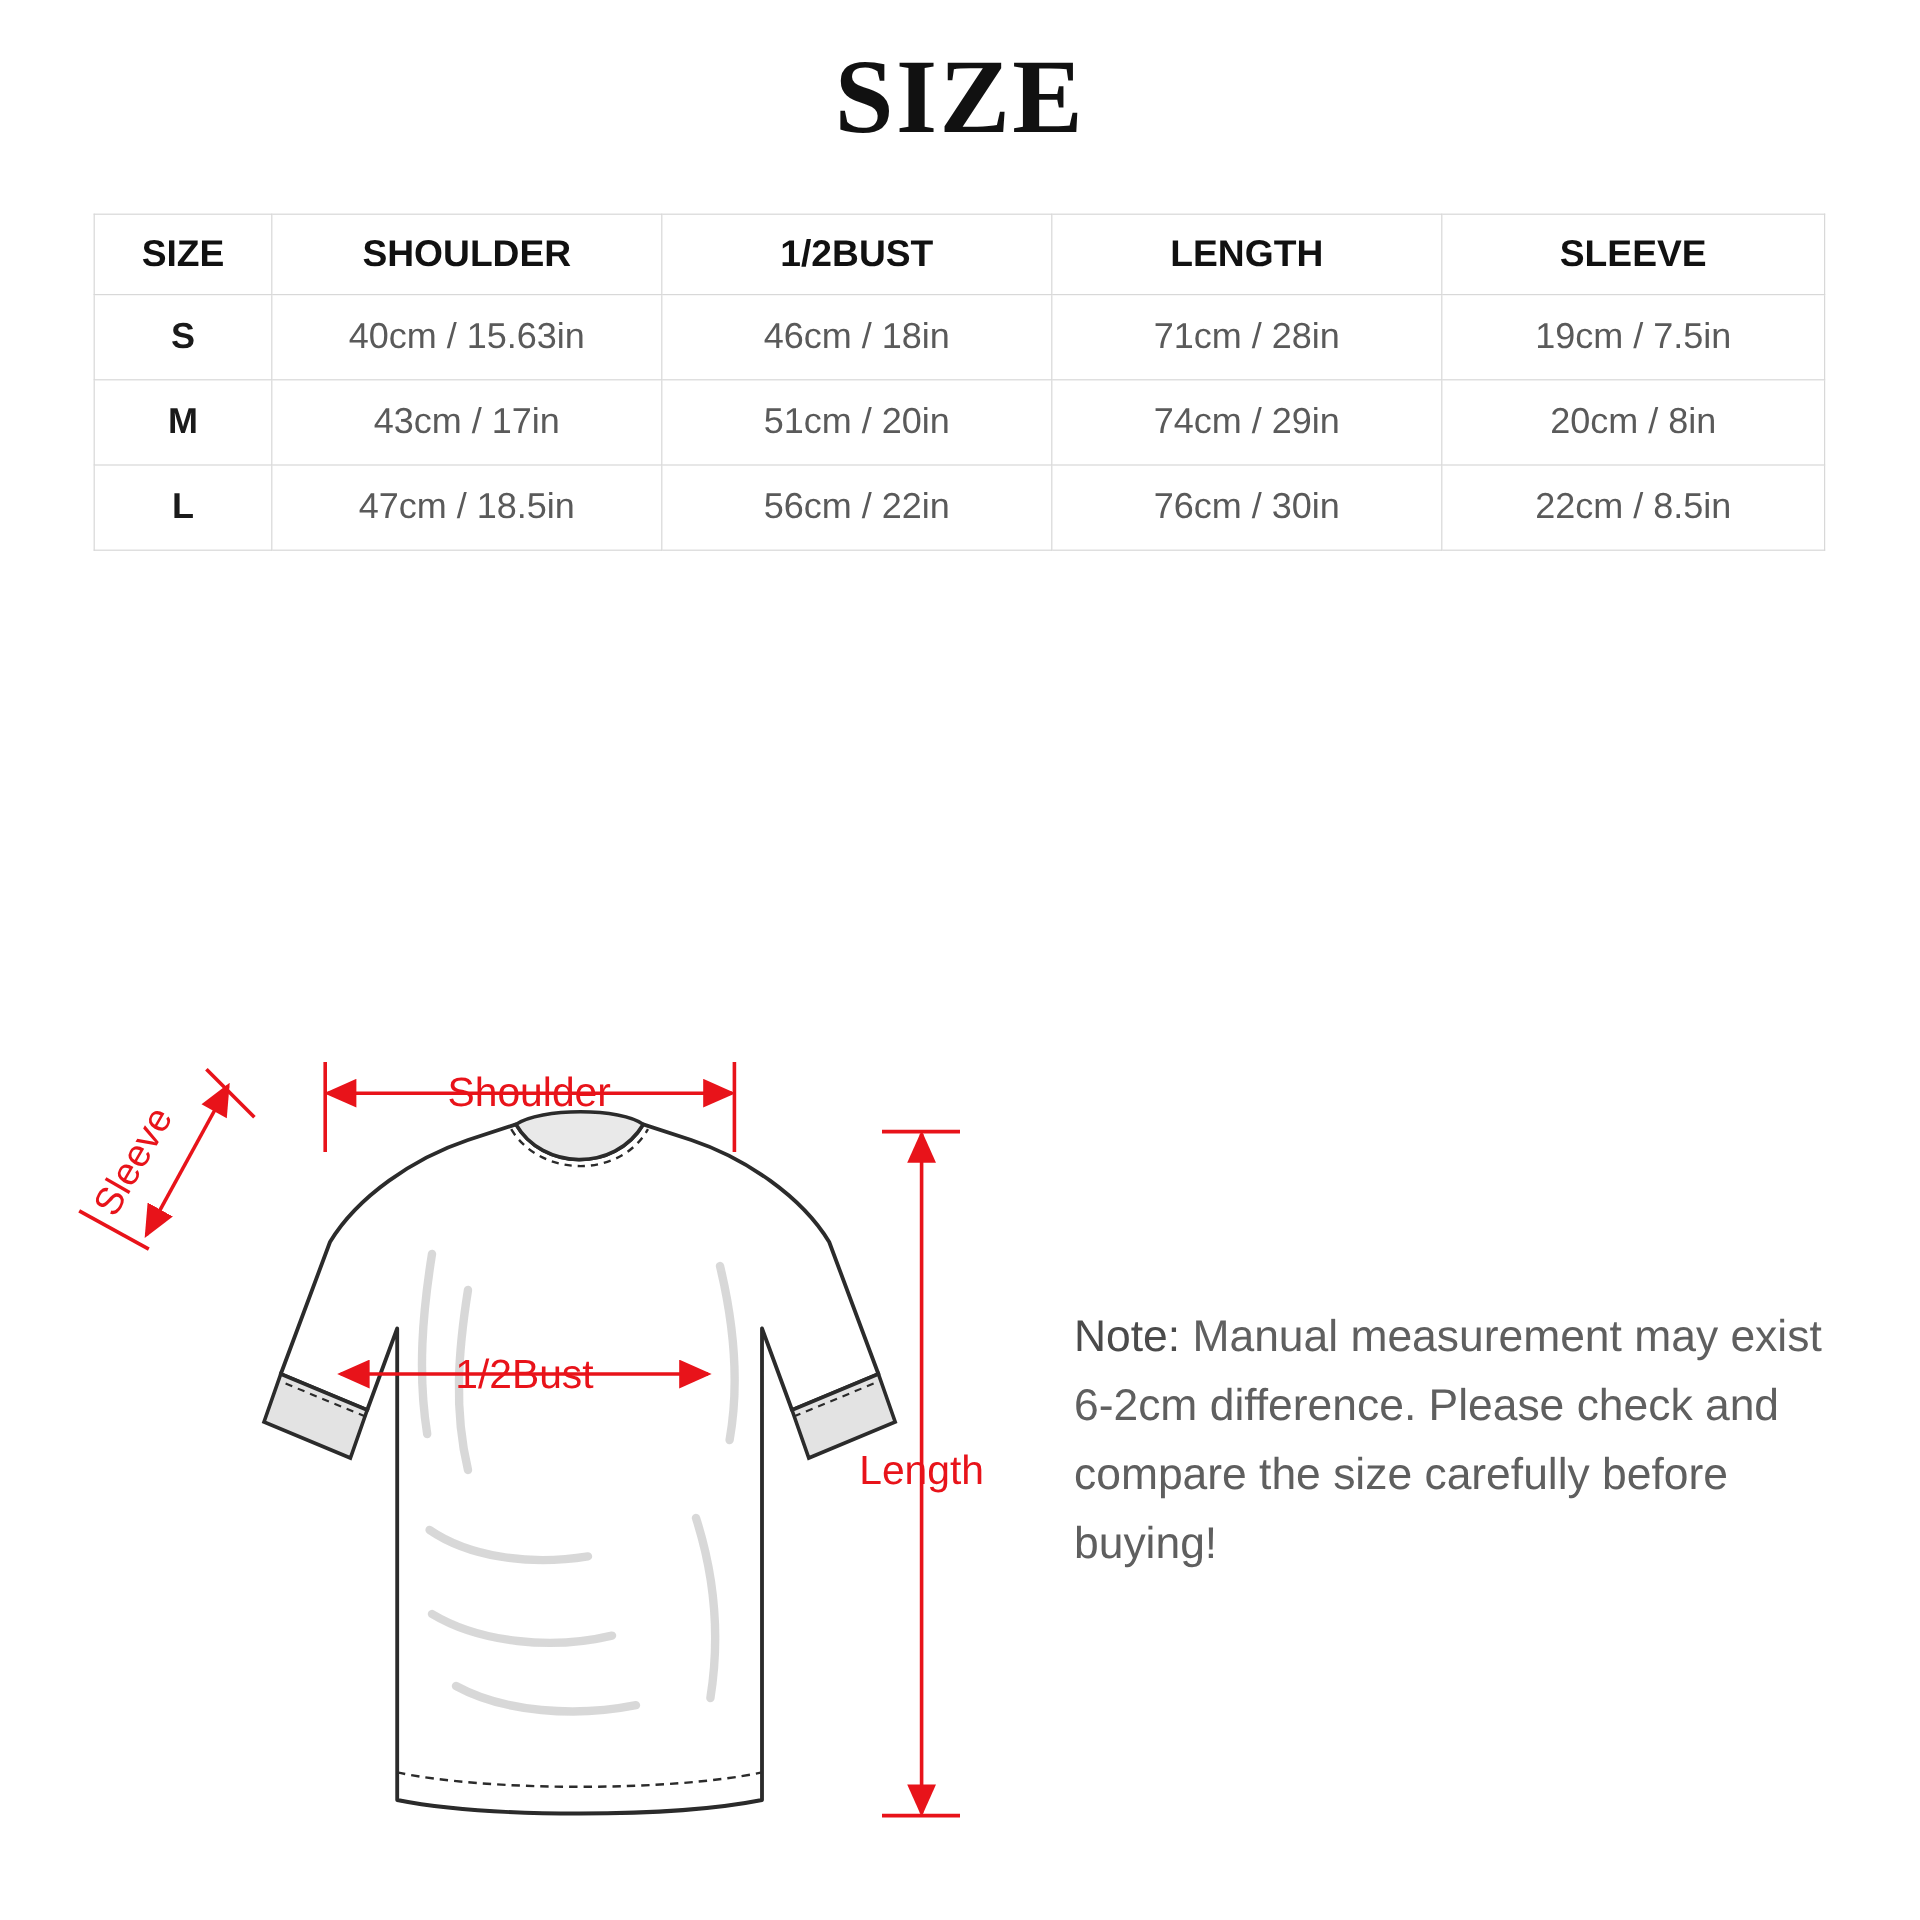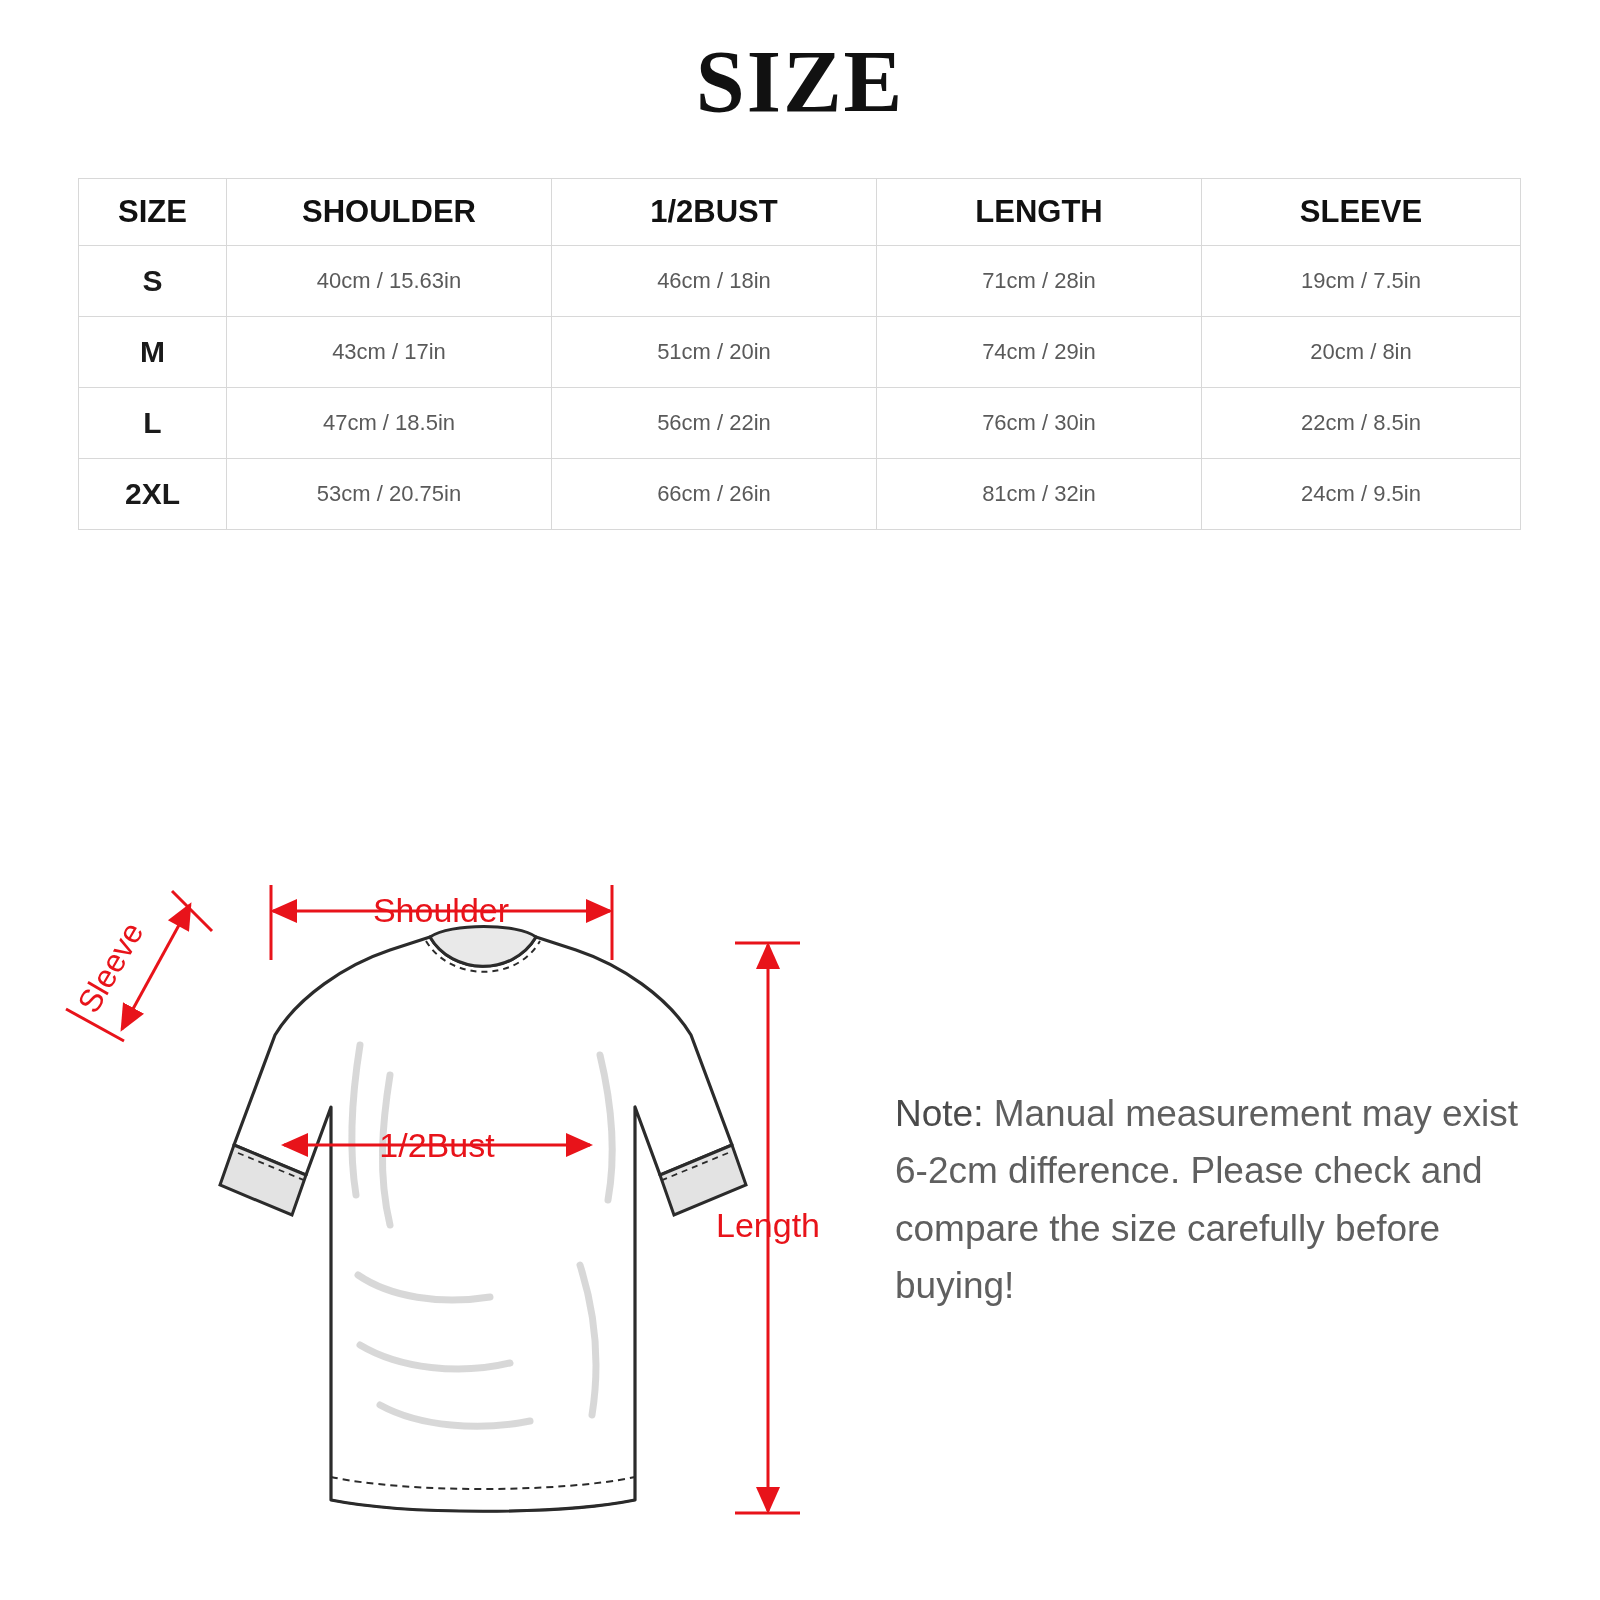--- a/index.html
+++ b/index.html
@@ -56,21 +56,21 @@
   .size-table .col-shoulder { width: 325px; }
   .size-table .col-bust { width: 325px; }
   .size-table .col-length { width: 325px; }
   .size-table .col-sleeve { width: 319px; }
   .size-table td.size-cell {
     font-size: 30px;
     font-weight: bold;
     color: #1a1a1a;
   }
   .size-table td.val-cell {
-    font-size: 22px;
+    font-size: 30px;
     color: #5a5a5a;
     text-align: center;
   }
 
   
   .diagram {
     position: absolute;
     top: 845px;
     left: 60px;
     width: 820px;
@@ -129,27 +129,20 @@
       <td class="val-cell">51cm / 20in</td>
       <td class="val-cell">74cm / 29in</td>
       <td class="val-cell">20cm / 8in</td>
     </tr>
     <tr>
       <td class="size-cell">L</td>
       <td class="val-cell">47cm / 18.5in</td>
       <td class="val-cell">56cm / 22in</td>
       <td class="val-cell">76cm / 30in</td>
       <td class="val-cell">22cm / 8.5in</td>
-    </tr>
-    <tr>
-      <td class="size-cell">2XL</td>
-      <td class="val-cell">53cm / 20.75in</td>
-      <td class="val-cell">66cm / 26in</td>
-      <td class="val-cell">81cm / 32in</td>
-      <td class="val-cell">24cm / 9.5in</td>
     </tr>
   </tbody>
 </table>
 
 <div class="diagram">
   <svg width="820" height="720" viewBox="0 0 820 720" xmlns="http://www.w3.org/2000/svg">
     <defs>
       <marker id="arrowRed" markerWidth="10" markerHeight="10" refX="8" refY="4" orient="auto" markerUnits="strokeWidth">
         <path d="M0,0 L9,4 L0,8 z" fill="#e8131a"></path>
       </marker>

